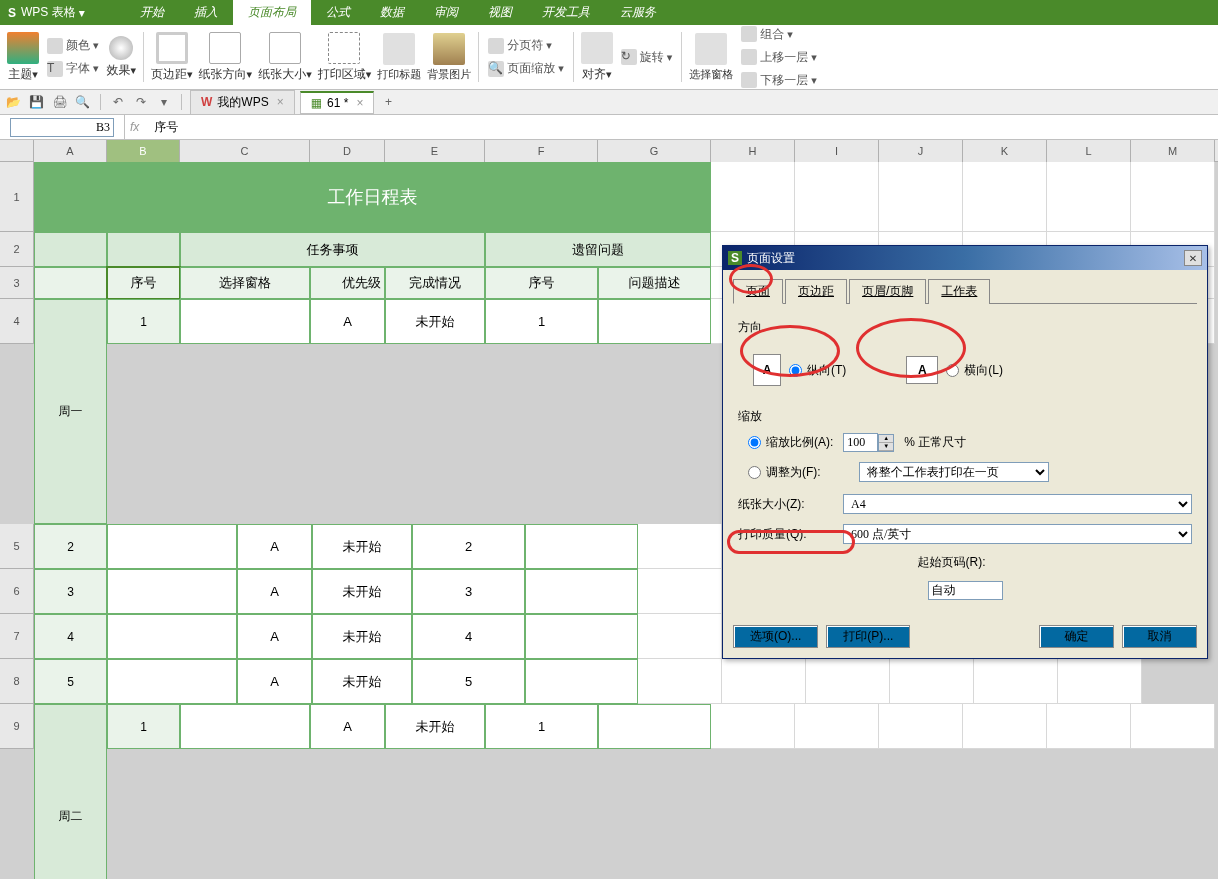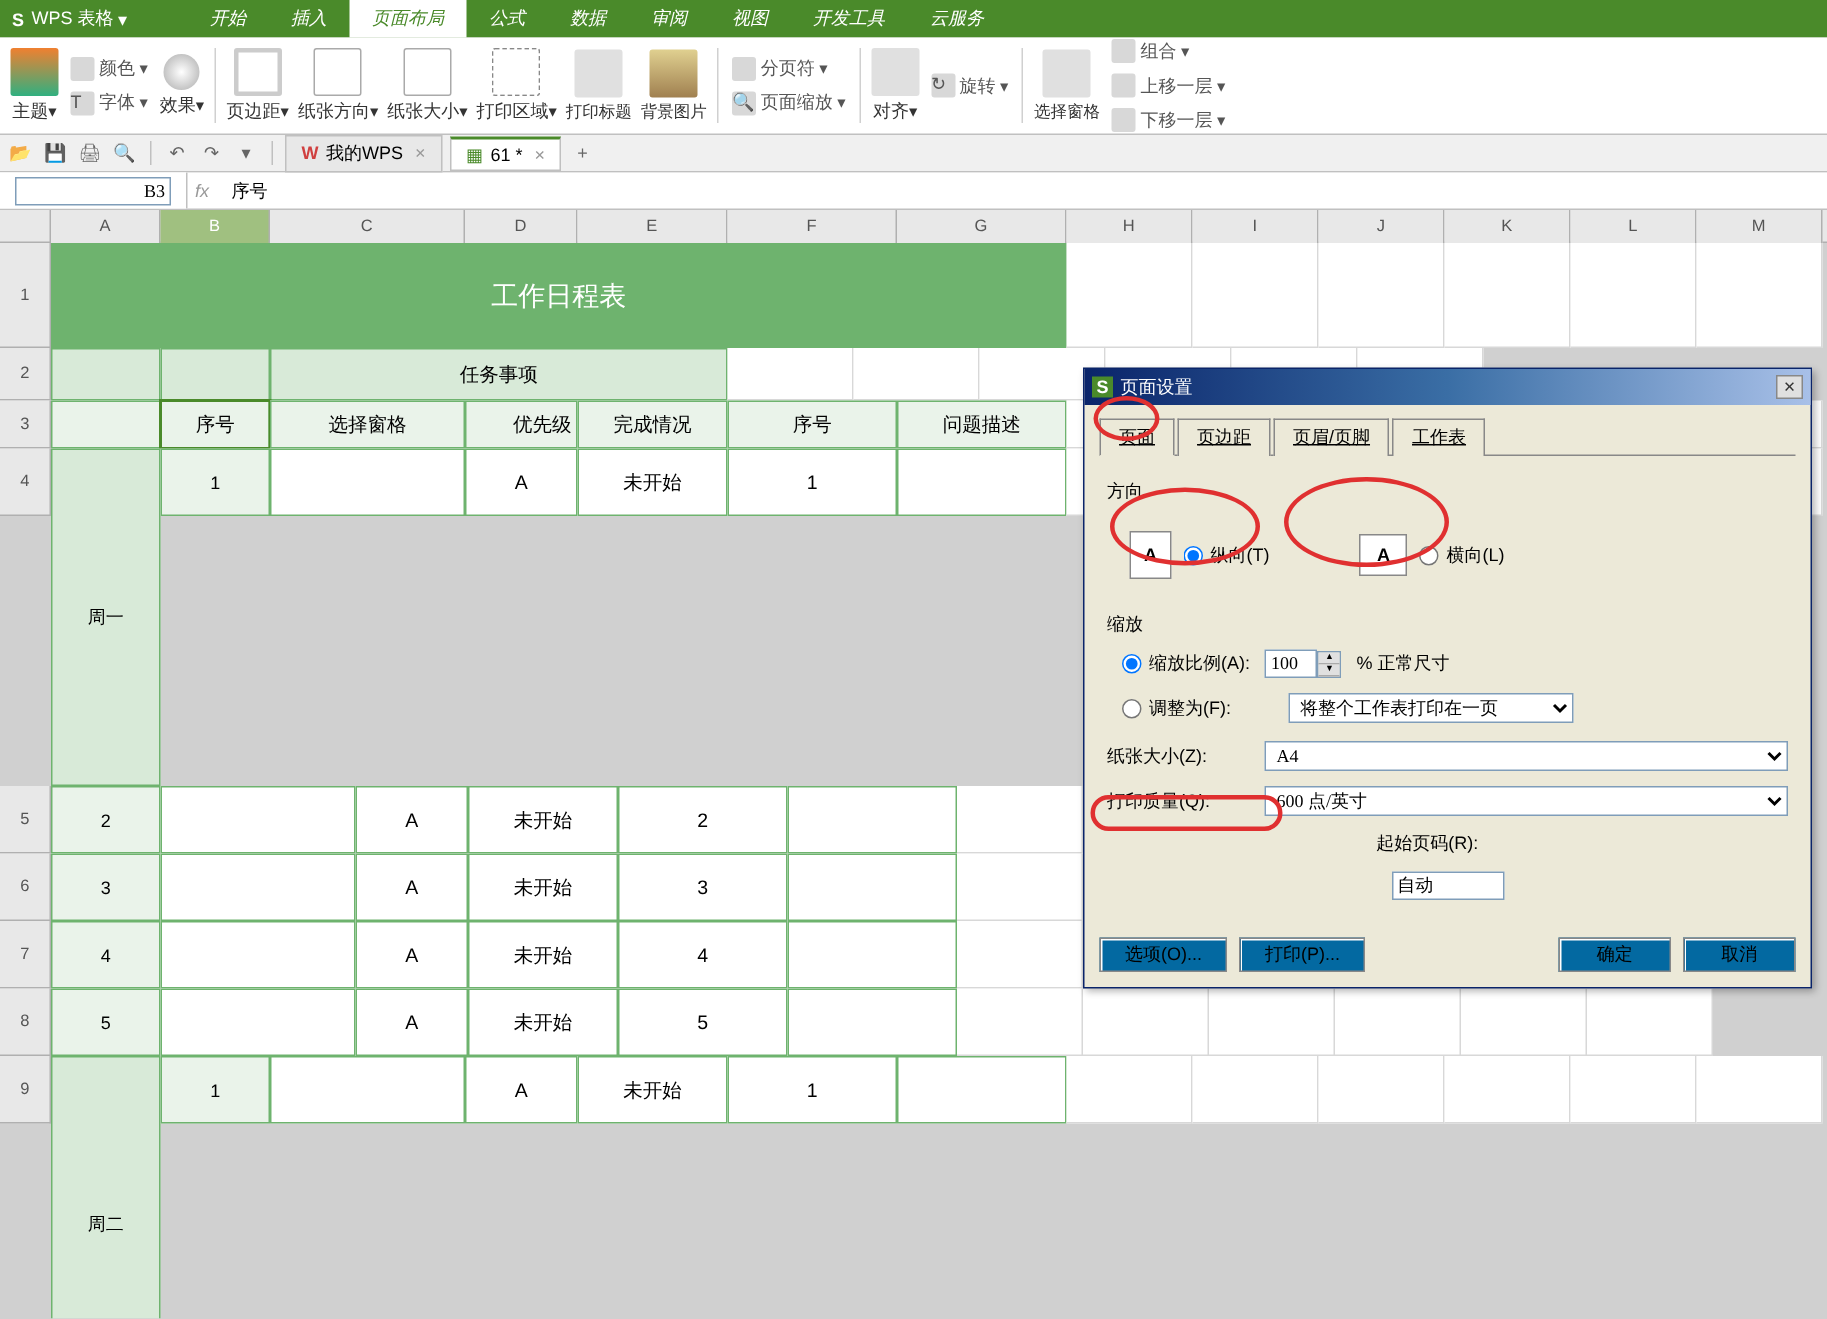--- a/index.html
+++ b/index.html
@@ -238,20 +238,21 @@
         <div class="cell" style="height: 70px; width: 84px;"></div>
         <div class="cell" style="height: 70px; width: 84px;"></div>
         <div class="cell" style="height: 70px; width: 84px;"></div>
         <div class="cell" style="height: 70px; width: 84px;"></div>
       </div>
       <div class="row">
         <div class="row-header" style="height: 35px;">2</div>
         <div class="cell tbl-header-light tbl-border" style="height: 35px; width: 73px;"></div>
         <div class="cell tbl-header-light tbl-border" style="height: 35px; width: 73px;"></div>
         <div class="cell tbl-header-light tbl-border" style="height: 35px; width: 305px;">任务事项</div>
+        <div class="cell tbl-header-light tbl-border page-break-line" style="height: 35px; width: 226px;">遗留问题</div>
         <div class="cell" style="height: 35px; width: 84px;"></div>
         <div class="cell" style="height: 35px; width: 84px;"></div>
         <div class="cell" style="height: 35px; width: 84px;"></div>
         <div class="cell" style="height: 35px; width: 84px;"></div>
         <div class="cell" style="height: 35px; width: 84px;"></div>
         <div class="cell" style="height: 35px; width: 84px;"></div>
       </div>
       <div class="row">
         <div class="row-header" style="height: 32px;">3</div>
         <div class="cell tbl-header-lighter tbl-border" style="height: 32px; width: 73px;"></div>

